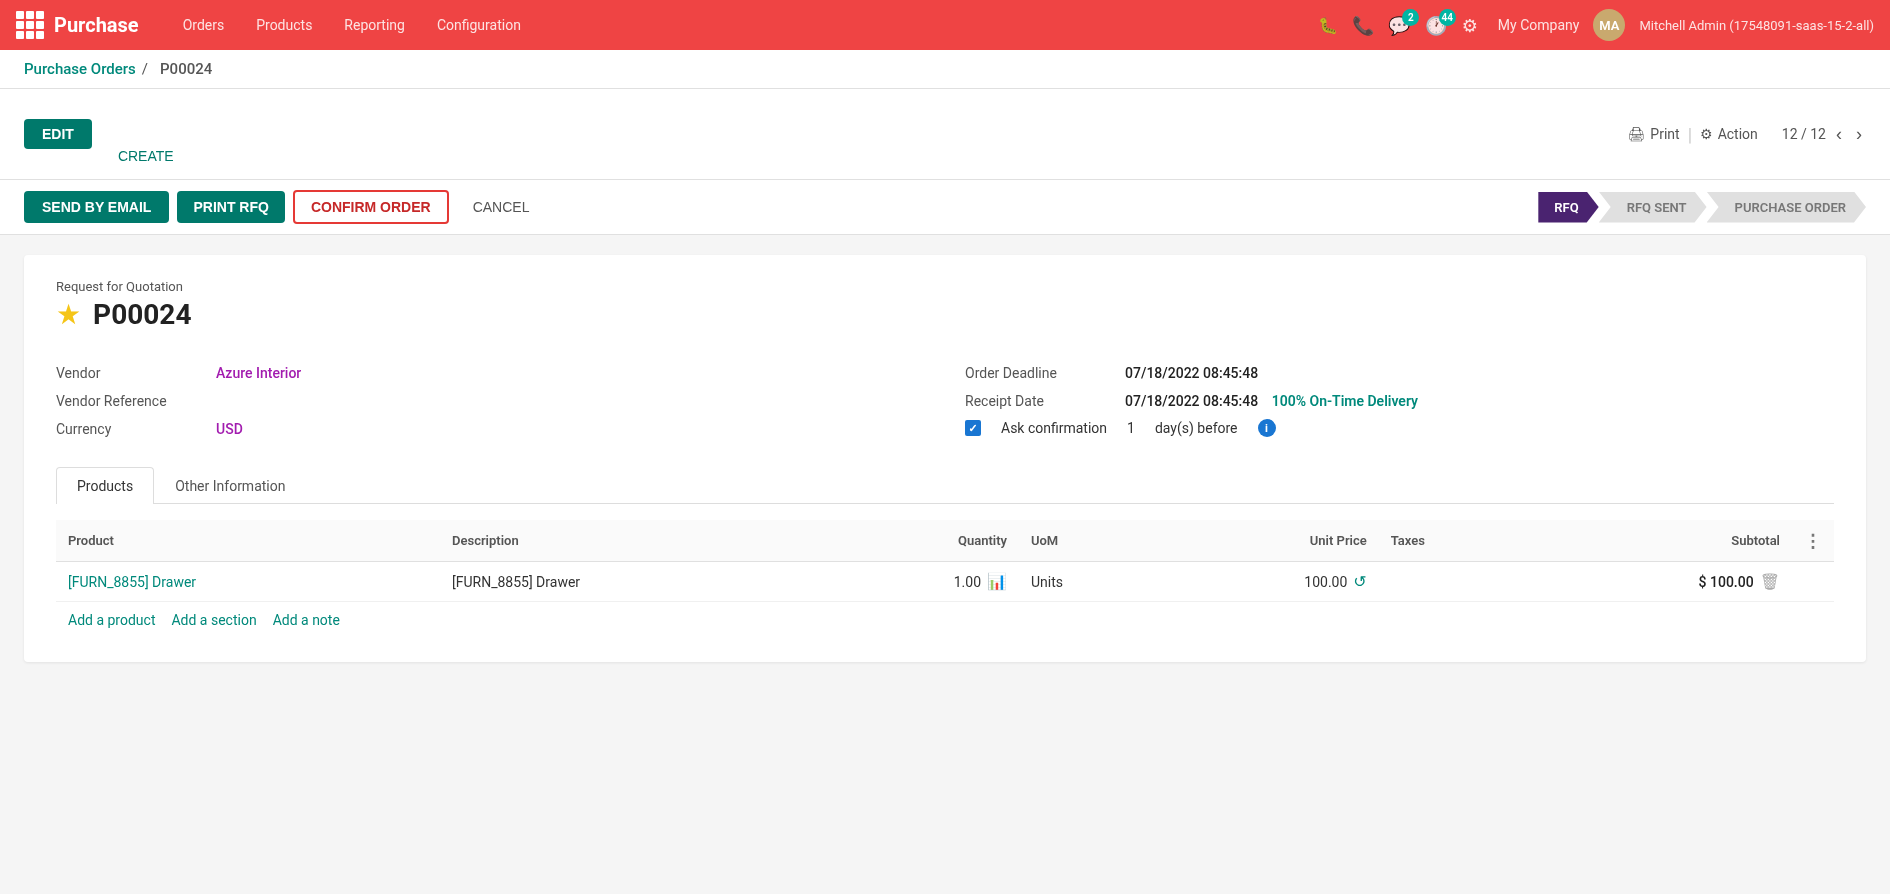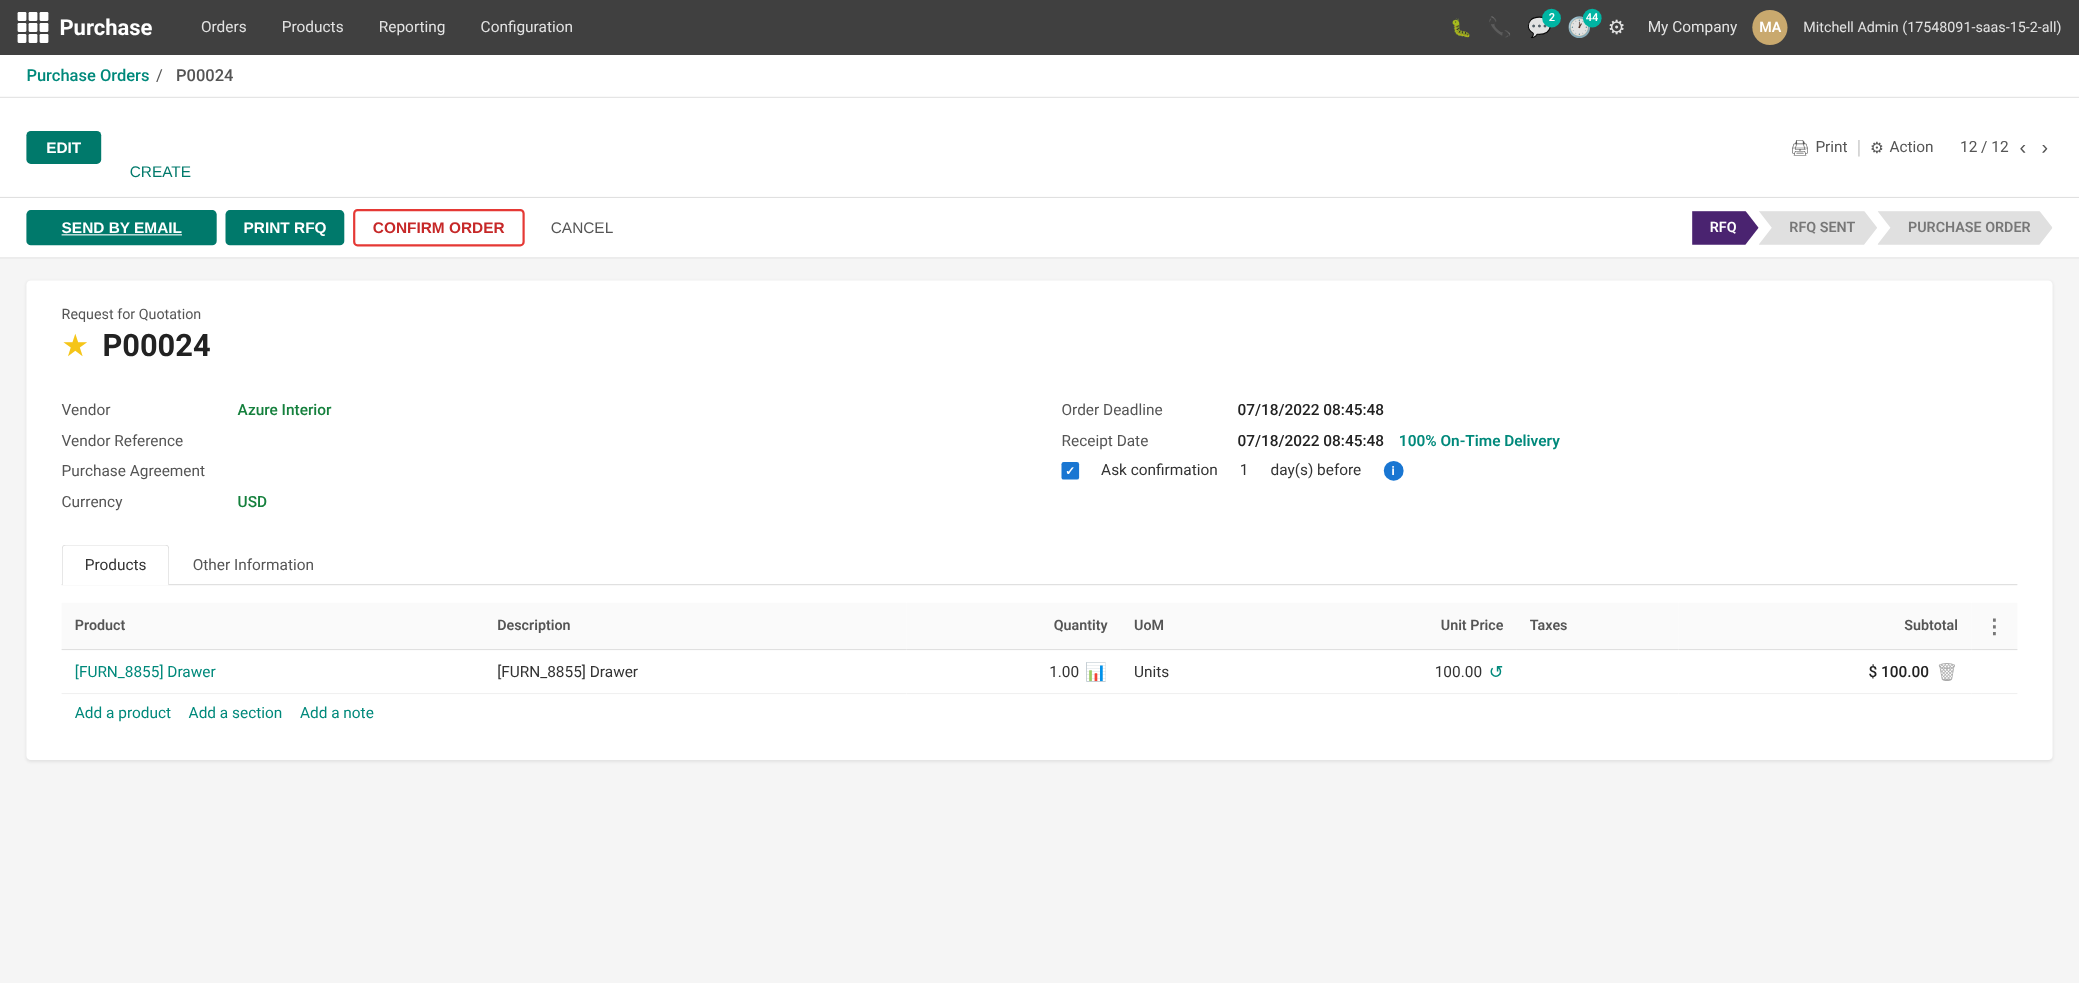--- a/index.html
+++ b/index.html
@@ -1,20 +1,20 @@
 <!DOCTYPE html>
 <html><head>
   <meta charset="utf-8">
   <style>
     * { box-sizing: border-box; margin: 0; padding: 0; }
     body { font-family: -apple-system, BlinkMacSystemFont, 'Segoe UI', Roboto, sans-serif; font-size: 14px; background: #f5f5f5; color: #333; }
 
     
     .topnav {
-      background: #404040;
+      background: #ef4444;
       display: flex;
       align-items: center;
       padding: 0 16px;
       height: 50px;
       color: white;
     }
     .topnav-grid-icon {
       width: 28px; height: 28px;
       display: grid; grid-template-columns: repeat(3,8px); grid-template-rows: repeat(3,8px);
       gap: 2px; margin-right: 10px; cursor: pointer;
@@ -73,22 +73,22 @@
     .pagination button {
       background: none; border: none; cursor: pointer; color: #555; font-size: 18px; padding: 0 4px;
     }
 
     
     .workflow-bar {
       background: white; padding: 10px 24px; border-bottom: 1px solid #e0e0e0;
       display: flex; align-items: center; gap: 8px;
     }
     .btn-send-email {
-      background: #00796b; color: white; border: none; padding: 8px 32px;
-      border-radius: 4px; font-size: 14px; font-weight: 600; cursor: pointer; text-decoration: underline;
+      background: #00796b; color: white; border: none; padding: 8px 18px;
+      border-radius: 4px; font-size: 14px; font-weight: 600; cursor: pointer;
     }
     .btn-print-rfq {
       background: #00796b; color: white; border: none; padding: 8px 16px;
       border-radius: 4px; font-size: 14px; font-weight: 600; cursor: pointer;
     }
     .btn-confirm-order {
       background: white; color: #c62828; border: 2px solid #e53935; padding: 7px 16px;
       border-radius: 4px; font-size: 14px; font-weight: 600; cursor: pointer;
     }
     .btn-cancel {
@@ -118,21 +118,21 @@
     }
     .doc-subtitle { font-size: 13px; color: #555; margin-bottom: 4px; }
     .doc-title-row { display: flex; align-items: center; gap: 12px; margin-bottom: 28px; }
     .star-icon { color: #f5c518; font-size: 28px; }
     .doc-number { font-size: 28px; font-weight: 700; color: #222; }
 
     
     .form-grid { display: grid; grid-template-columns: 1fr 1fr; gap: 0 40px; margin-bottom: 24px; }
     .form-row { display: flex; align-items: flex-end; padding: 6px 0; }
     .form-label { color: #555; font-size: 14px; min-width: 160px; }
-    .form-value { color: #15803d; font-size: 14px; font-weight: 500; }
+    .form-value { color: #a21caf; font-size: 14px; font-weight: 500; }
     .form-value.black { color: #222; }
     .form-value.teal-bold { color: #00897b; font-weight: 600; }
     .checkbox-row { display: flex; align-items: center; gap: 20px; margin-top: 4px; }
     .checkbox-blue {
       width: 16px; height: 16px; background: #1976d2; border-radius: 2px;
       display: flex; align-items: center; justify-content: center; flex-shrink: 0;
     }
     .checkbox-blue::after { content: '✓'; color: white; font-size: 11px; font-weight: 700; }
     .info-icon {
       width: 18px; height: 18px; border-radius: 50%; background: #1976d2;
@@ -265,24 +265,20 @@
 
     <div class="form-grid">
 
       <div>
         <div class="form-row">
           <span class="form-label">Vendor</span>
           <span class="form-value">Azure Interior</span>
         </div>
         <div class="form-row">
           <span class="form-label">Vendor Reference</span>
-          <span class="form-value black"></span>
-        </div>
-        <div class="form-row">
-          <span class="form-label">Purchase Agreement</span>
           <span class="form-value black"></span>
         </div>
         <div class="form-row">
           <span class="form-label">Currency</span>
           <span class="form-value">USD</span>
         </div>
       </div>
 
       <div>
         <div class="form-row">

